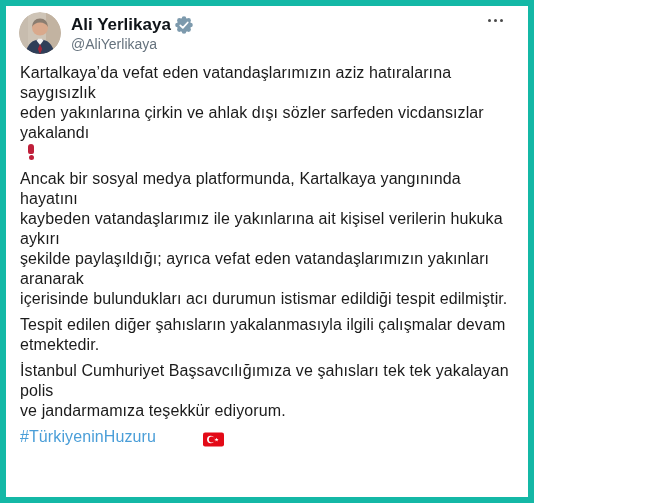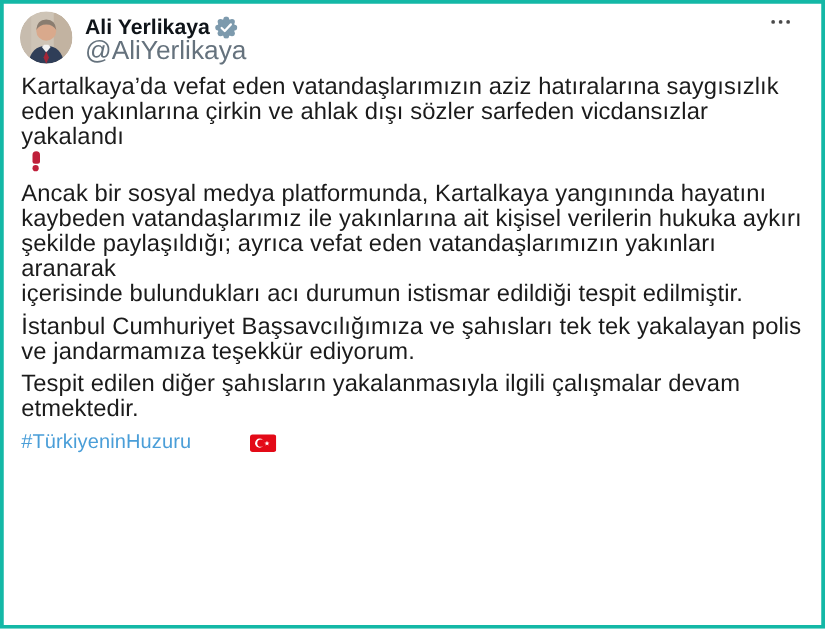--- a/index.html
+++ b/index.html
@@ -2,23 +2,23 @@
 <html><head>
 <meta charset="utf-8">
 <style>
   * { box-sizing: border-box; margin: 0; padding: 0; }
   html, body { background: #fff; }
   body {
     font-family: "Liberation Sans", "DejaVu Sans", sans-serif;
     width: 670px; height: 503px;
   }
   .card {
-    width: 660px; height: 503px;
+    width: 534px; height: 503px;
     background: #ffffff;
-    border: 3px solid #14b8a6;
+    border: 6px solid #14b8a6;
     overflow: hidden;
     position: relative;
   }
   
   .header {
     display: flex;
     align-items: flex-start;
     padding: 6px 14px 0 13px;
     position: relative;
   }
@@ -33,58 +33,58 @@
   .names { margin-left: 10px; padding-top: 3px; }
   .name-row { display: flex; align-items: center; gap: 4px; }
   .author-name {
     font-size: 17px; font-weight: 700;
     color: #0f1419; line-height: 20px;
     cursor: pointer;
   }
   .badge { width: 18px; height: 18px; display: inline-block; }
   .badge svg { display: block; width: 18px; height: 18px; }
   .handle {
-    font-size: 21px; color: #65727d; line-height: 18px;
+    font-size: 14px; color: #65727d; line-height: 18px;
     cursor: pointer;
   }
   .more {
     position: absolute; right: 22px; top: 10px;
     display: flex; gap: 3px; align-items: center;
     padding: 3px; cursor: pointer;
   }
   .more i {
     width: 3px; height: 3px; border-radius: 50%;
     background: #4a4a4a; display: block;
   }
   
   .body { padding: 0 14px; margin-top: 9px; }
   .body p {
     white-space: pre-wrap;
-    font-size: 19px; line-height: 20px;
+    font-size: 16px; line-height: 20px;
     color: #1b1b1b;
     margin: 0 0 6px 0;
     letter-spacing: 0.1px;
   }
   
   .excl {
     display: inline-block; position: relative;
     width: 7px; height: 16px; margin: 0 3px;
     vertical-align: -2px;
   }
   .excl i { display: block; position: absolute; }
   .excl .excl-bar {
     top: 0; left: 0.5px; width: 6px; height: 10px;
     background: #bf1f3a; border-radius: 3px 3px 2px 2px;
   }
   .excl .excl-dot {
     bottom: 0; left: 1px; width: 5px; height: 5px;
     background: #bf1f3a; border-radius: 50%;
   }
   
-  .hashtag-line { display: flex; align-items: center; gap: 45px; }
+  .hashtag-line { display: flex; align-items: flex-end; gap: 45px; }
   .hashtag {
     color: #4a9ed8; font-size: 16px; line-height: 20px;
     text-decoration: none; cursor: pointer;
     letter-spacing: 0.1px;
   }
   .flag { width: 21px; height: 15px; display: inline-block; margin-left: 2px; }
   .flag svg { display: block; width: 21px; height: 15px; }
 </style>
 </head>
 <body>
@@ -144,24 +144,24 @@
   </div>
 
   <div class="body">
     <p>Kartalkaya’da vefat eden vatandaşlarımızın aziz hatıralarına saygısızlık
 eden yakınlarına çirkin ve ahlak dışı sözler sarfeden vicdansızlar yakalandı
  <span class="excl"><i class="excl-bar"></i><i class="excl-dot"></i></span></p>
     <p>Ancak bir sosyal medya platformunda, Kartalkaya yangınında hayatını
 kaybeden vatandaşlarımız ile yakınlarına ait kişisel verilerin hukuka aykırı
 şekilde paylaşıldığı; ayrıca vefat eden vatandaşlarımızın yakınları aranarak
 içerisinde bulundukları acı durumun istismar edildiği tespit edilmiştir.</p>
+    <p>Tespit edilen diğer şahısların yakalanmasıyla ilgili çalışmalar devam
+etmektedir.</p>
     <p>İstanbul Cumhuriyet Başsavcılığımıza ve şahısları tek tek yakalayan polis
 ve jandarmamıza teşekkür ediyorum.</p>
-    <p>Tespit edilen diğer şahısların yakalanmasıyla ilgili çalışmalar devam
-etmektedir.</p>
 
     <div class="hashtag-line">
       <a class="hashtag">#TürkiyeninHuzuru</a>
       <span class="flag">
         <svg viewBox="0 0 30 20" xmlns="http://www.w3.org/2000/svg">
           <rect width="30" height="20" rx="3" fill="#e30a17"></rect>
           <circle cx="11" cy="10" r="5.2" fill="#ffffff"></circle>
           <circle cx="12.5" cy="10" r="4.2" fill="#e30a17"></circle>
           <polygon points="19.4,7.4 20.2,9.4 22.3,9.5 20.6,10.8 21.2,12.8 19.4,11.6 17.6,12.8 18.2,10.8 16.5,9.5 18.6,9.4" fill="#ffffff"></polygon>
         </svg>

